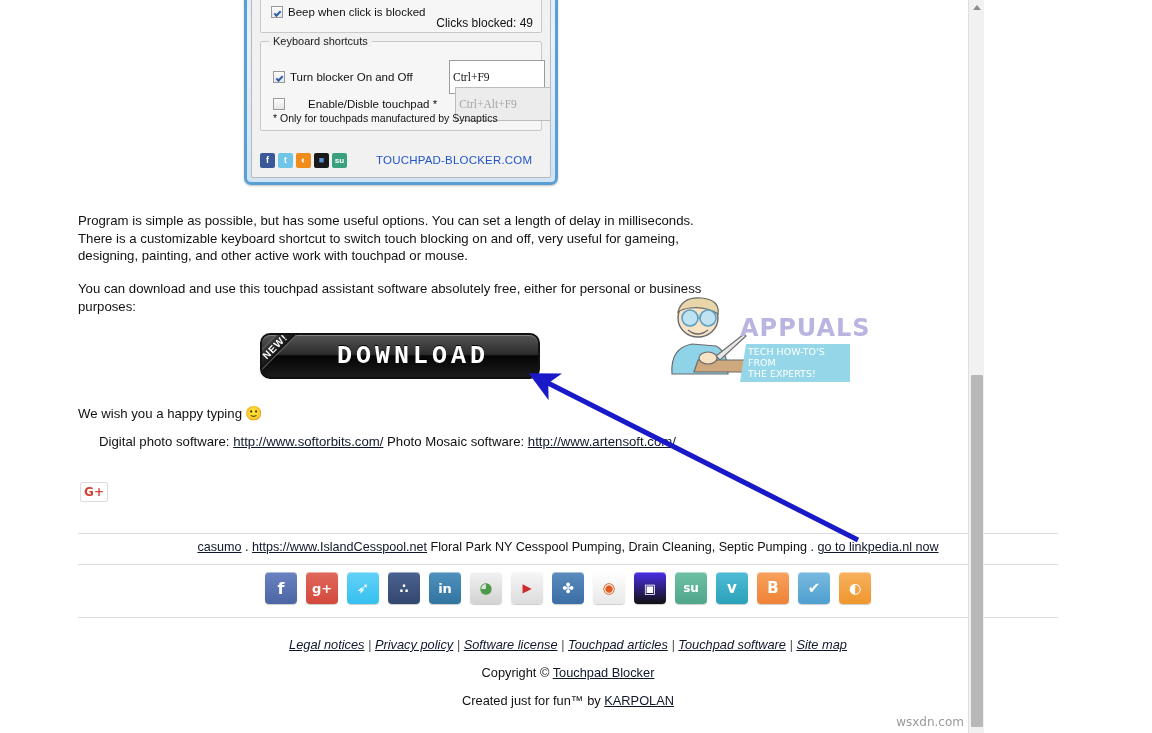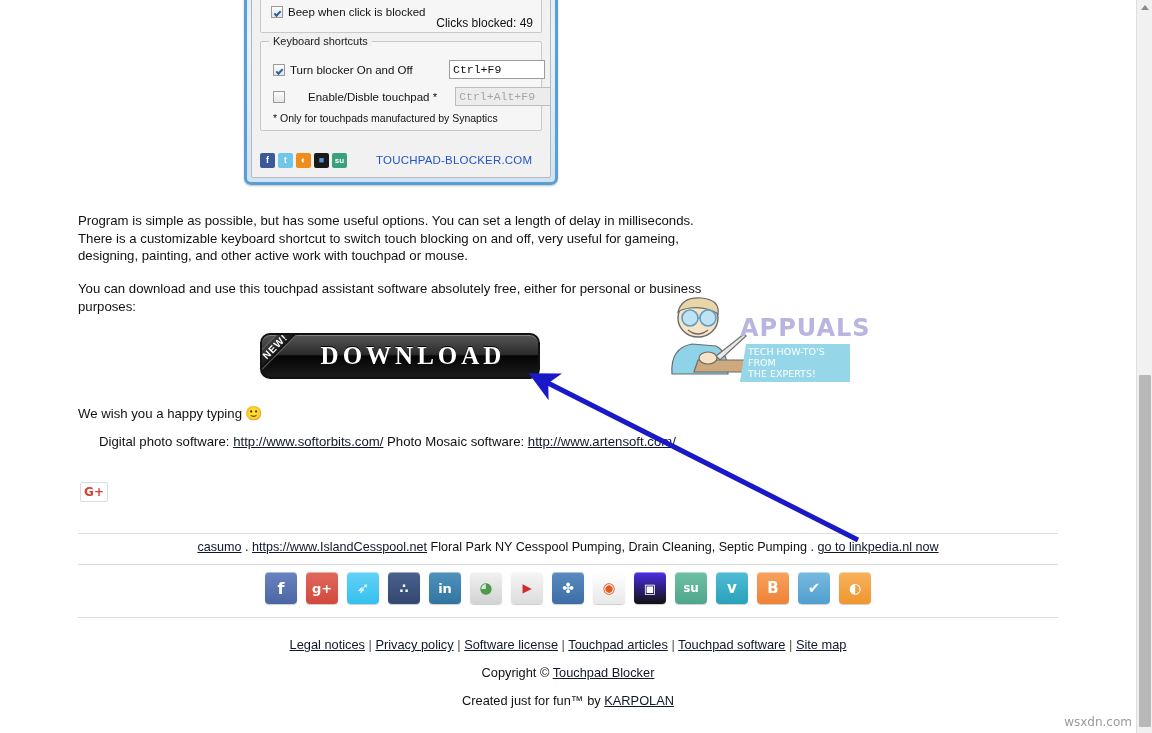--- a/index.html
+++ b/index.html
@@ -5,21 +5,21 @@
   * { box-sizing: border-box; }
   html, body {
     margin: 0; padding: 0;
     width: 1152px; height: 733px;
     background: #ffffff;
     font-family: "Liberation Sans", sans-serif;
     overflow: hidden;
   }
   #page {
     position: relative;
-    width: 1152px; height: 733px;
+    width: 984px; height: 733px;
     background: #fff;
   }
 
   
   .app-window {
     position: absolute;
     left: 244px; top: -60px;
     width: 314px; height: 245px;
     border: 3px solid #5a9fd4;
     border-top: none;
@@ -74,23 +74,23 @@
     transform: rotate(-45deg);
   }
   .lbl { font-size: 11.5px; color: #111; white-space: nowrap; }
   .txtbox {
     border: 1px solid #9c9c9c;
     background: #fff;
     height: 19px;
     width: 96px;
     font-size: 11.5px;
     line-height: 17px;
-    padding: 8px 3px;
+    padding: 16px 3px;
     color: #111;
-    font-family: Liberation Mono, monospace;
+    font-family: Liberation Serif, serif;
   }
   .txtbox.disabled { background: #ececec; color: #a5a5a5; border-color: #bcbcbc; }
   .clicks {
     position: absolute; right: 8px; top: 44px;
     font-size: 12px; color: #111;
   }
   .note { font-size: 10.5px; color: #111; }
   .app-footer {
     position: absolute;
     left: 8px; right: 8px; bottom: 6px;
@@ -135,21 +135,21 @@
     position: relative;
     overflow: hidden;
     box-shadow: inset 0 1px 0 rgba(255,255,255,.28);
     display: flex; align-items: center; justify-content: center;
   }
   #download-btn .dl-text {
     color: #fff;
     font-size: 25px;
     letter-spacing: 4px;
     font-weight: bold;
-    font-family: Liberation Serif, serif;
+    font-family: Liberation Mono, monospace;
     text-shadow: 0 -1px 0 #000;
     margin-left: 26px;
   }
   #new-ribbon {
     position: absolute;
     left: -24px; top: 4px;
     width: 74px;
     transform: rotate(-45deg);
     background: linear-gradient(to bottom,#3a3a3a,#111);
     color: #fff;
@@ -232,21 +232,21 @@
     display: flex; align-items: center; justify-content: center;
     color: #fff; font-weight: bold; font-size: 16px;
     font-family: "DejaVu Sans", sans-serif;
     box-shadow: inset 0 1px 0 rgba(255,255,255,.45), 0 1px 1px rgba(0,0,0,.2);
     flex: 0 0 auto;
   }
 
   #footer-links {
     position: absolute; left: 0; top: 637px;
     width: 1136px; text-align: center;
-    font-size: 12.8px; color: #555;
+    font-size: 12.8px; color: #555; font-style: italic;
   }
   #copyright {
     position: absolute; left: 0; top: 665px;
     width: 1136px; text-align: center;
     font-size: 12.8px; color: #111;
   }
   #created {
     position: absolute; left: 0; top: 693px;
     width: 1136px; text-align: center;
     font-size: 12.8px; color: #111;

